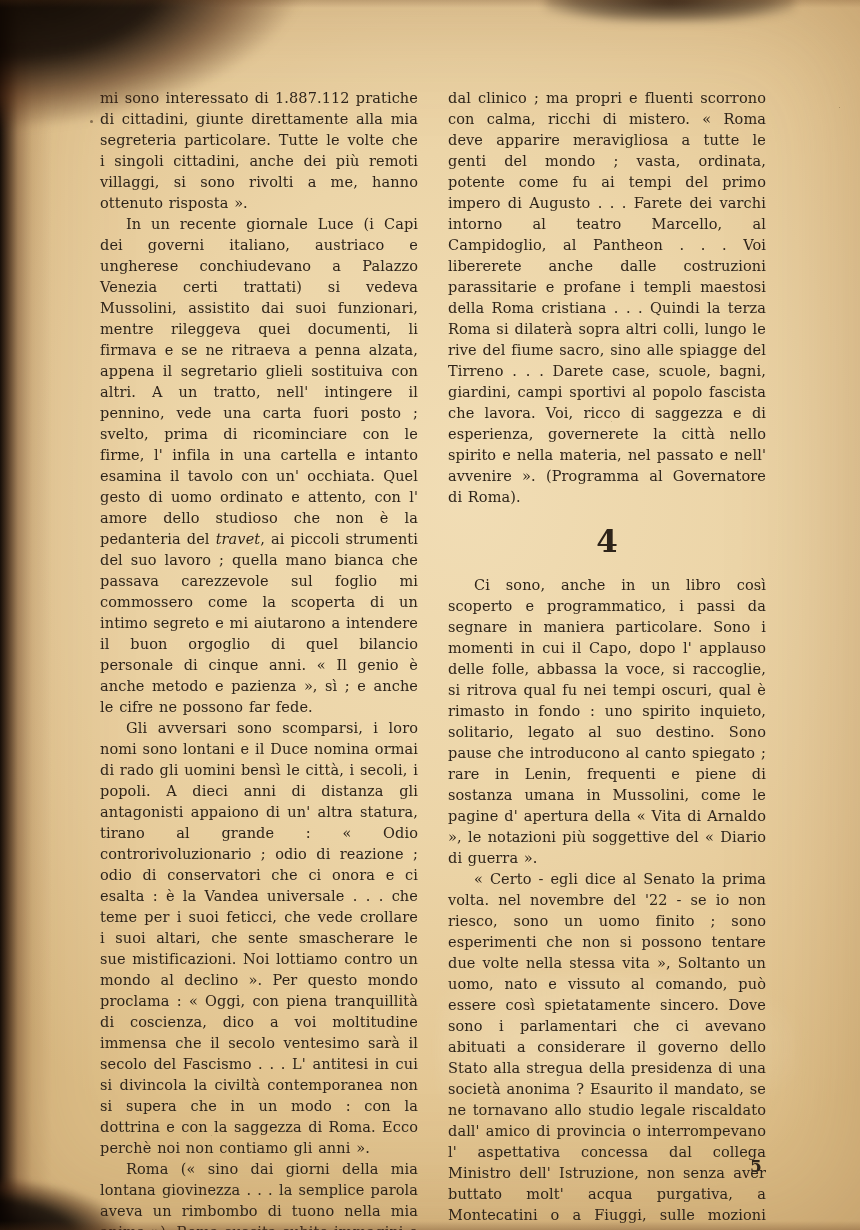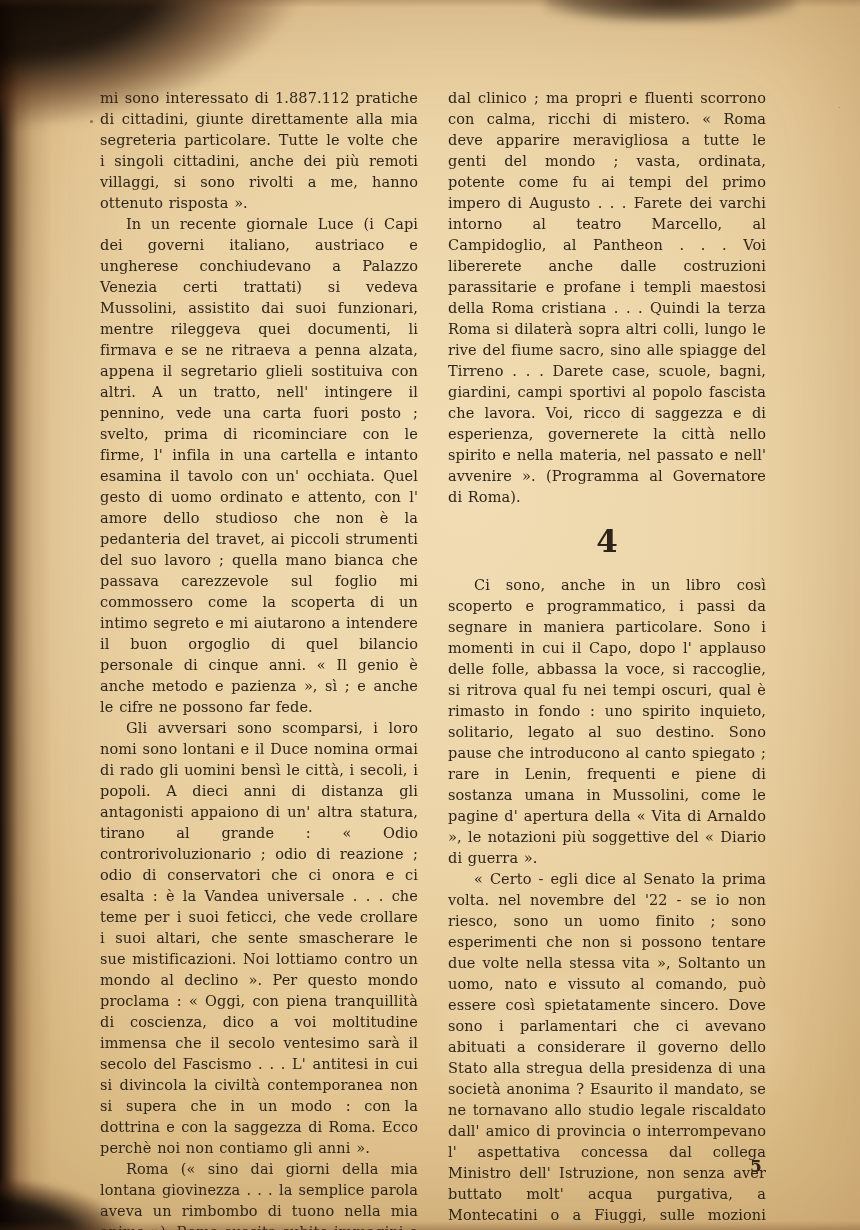--- a/index.html
+++ b/index.html
@@ -43,21 +43,21 @@
   
   .col{position:absolute;top:88px;width:318px;
     font-size:14.5px;line-height:21px;text-align:justify;
     word-spacing:1px;letter-spacing:.1px;}
   .col1{left:100px;}
   .col2{left:448px;}
   .col p{margin:0;text-indent:26px;}
   .col p.noindent{text-indent:0;}
   .section-number{margin:16px 0 17px;text-align:center;
     font-size:31px;line-height:34px;font-weight:bold;text-indent:0 !important;}
-  .it{}
+  .it{font-style:italic;}
   .pagenum{position:absolute;left:750px;top:1156px;font-size:17px;font-weight:bold;}
 </style>
 </head>
 <body>
 
 <div class="page">
 
   <div class="stain"></div>
 
   <div class="col col1">

